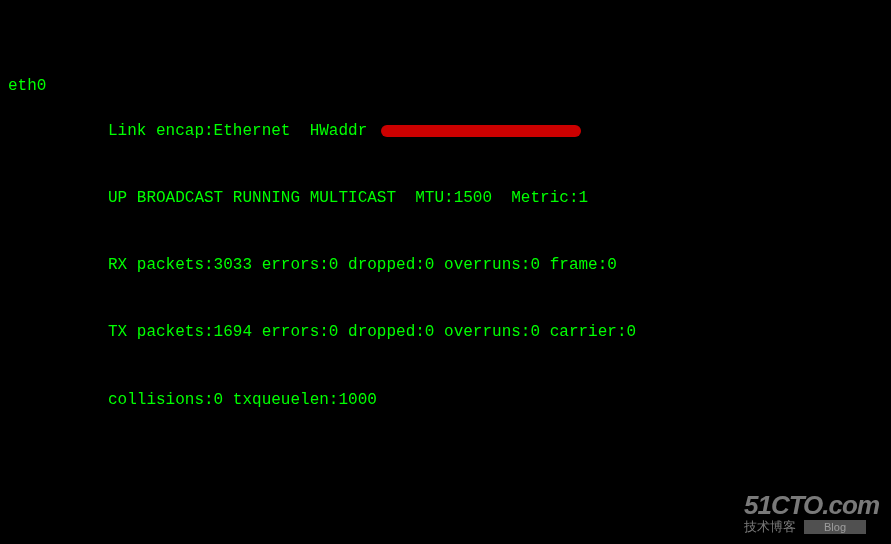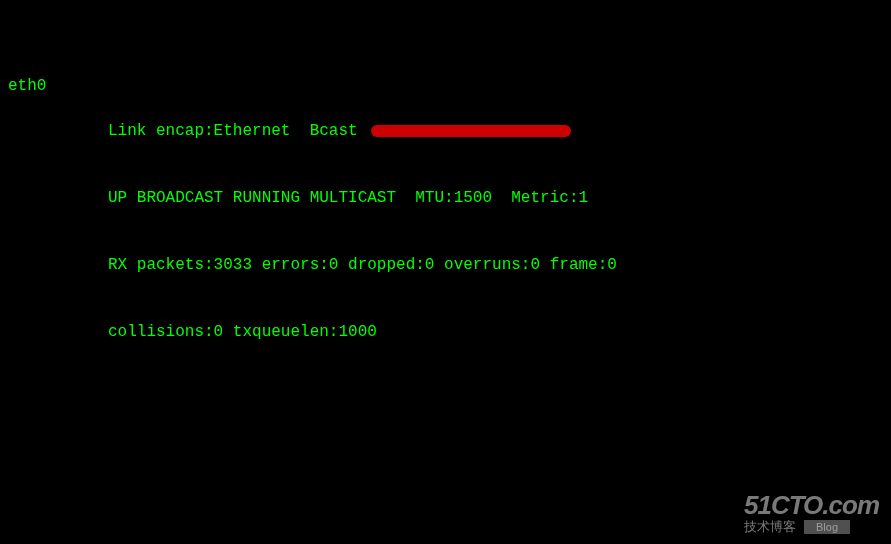--- a/index.html
+++ b/index.html
@@ -47,38 +47,39 @@
       letter-spacing: -1px;
     }
     .watermark .sub {
       font-size: 13px;
       display: flex;
       align-items: center;
       gap: 8px;
     }
     .watermark .blog {
       background: rgba(200,200,200,0.4);
-      padding: 1px 12px;
+      padding: 1px 20px;
       font-size: 11px;
     }
     .iface-block { display: flex; }
     .iface-name { width: 100px; flex-shrink: 0; }
     .iface-body { flex: 1; }
   </style>
 </head>
 <body>
 
 <div class="term">
 
   <div class="iface-block">
     <div class="iface-name">eth0</div>
     <div class="iface-body">
-      <div><span>Link encap:Ethernet  Bcast </span><span class="redact"></span></div>
+      <div><span>Link encap:Ethernet  HWaddr </span><span class="redact"></span></div>
       <div>UP BROADCAST RUNNING MULTICAST  MTU:1500  Metric:1</div>
       <div>RX packets:3033 errors:0 dropped:0 overruns:0 frame:0</div>
+      <div>TX packets:1694 errors:0 dropped:0 overruns:0 carrier:0</div>
       <div>collisions:0 txqueuelen:1000 </div>
       
       
     </div>
   </div>
 
   
 
   
 

